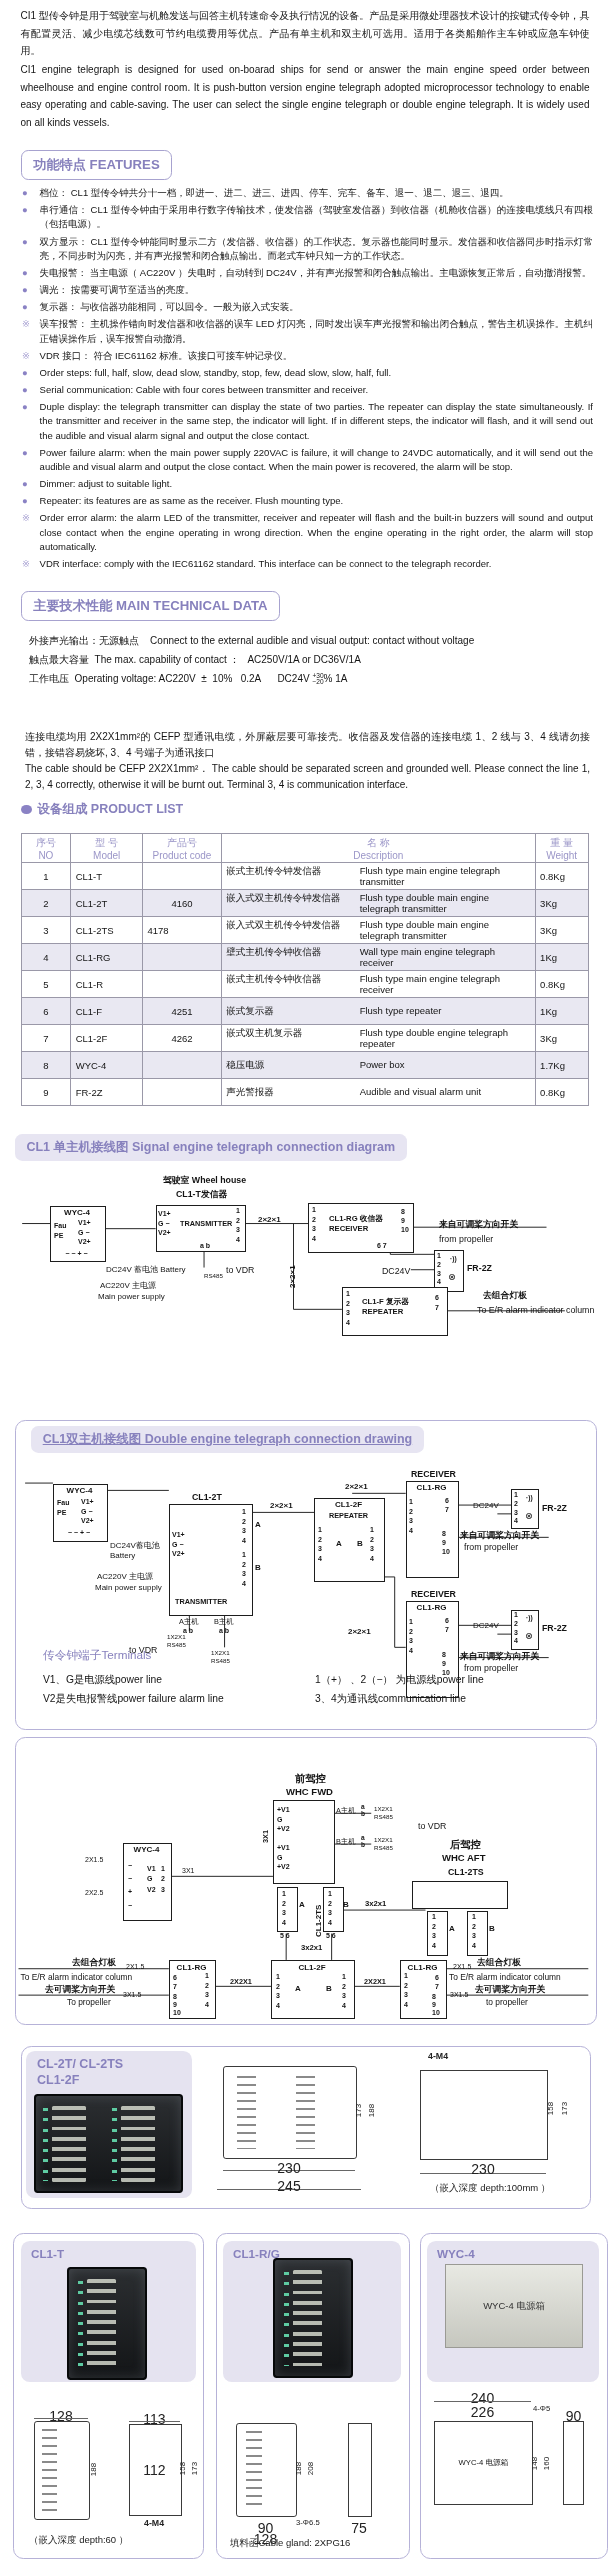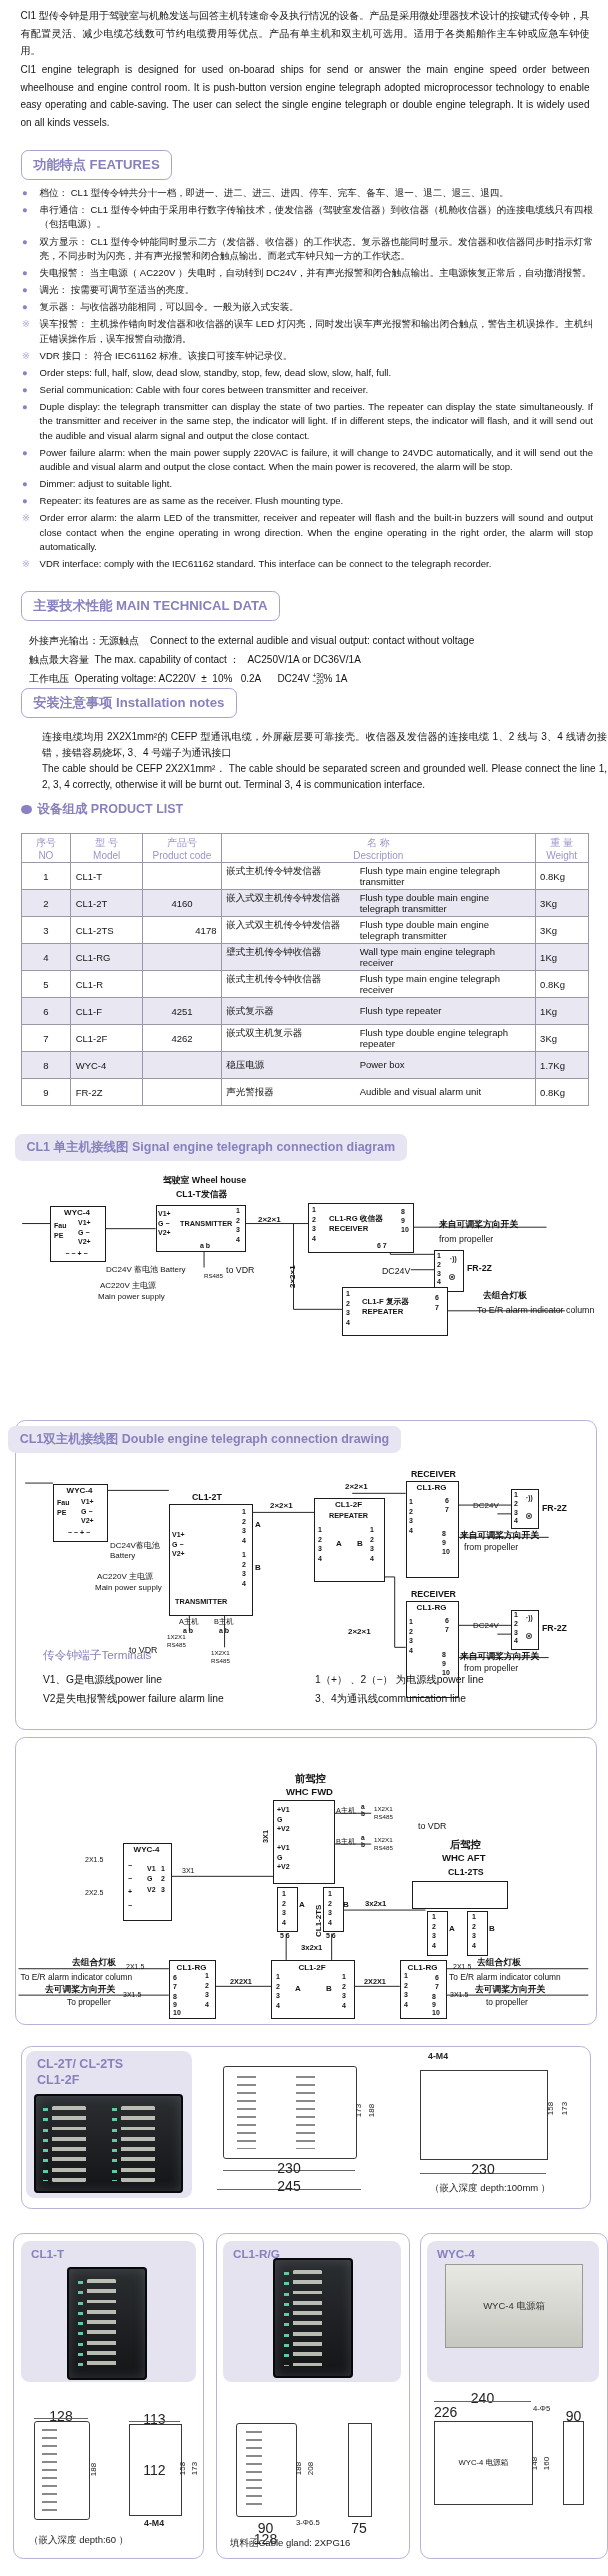--- a/index.html
+++ b/index.html
@@ -127,22 +127,21 @@
         <span class="mk star">※</span>
         <span>VDR interface: comply with the IEC61162 standard. This interface can be connect to the telegraph recorder.</span>
       </div>
   </div>
 
   <div class="titlebox" style="left:20.5px;top:591px;">主要技术性能  MAIN TECHNICAL DATA</div>
   <div class="tline" style="left:29px;top:634px;">外接声光输出：无源触点    Connect to the external audible and visual output: contact without voltage</div>
   <div class="tline" style="left:29px;top:653px;text-align:right;">触点最大容量  The max. capability of contact ：   AC250V/1A or DC36V/1A</div>
   <div class="tline" style="left:29px;top:672px;"><span>工作电压  Operating voltage: AC220V  ±  10%   0.2A      DC24V </span><span class="stack"><span>+30</span><br><span>−20</span></span><span>% 1A</span></div>
 
-  <div class="titlebox" style="left:20.5px;top:688px;">安装注意事项  Installation notes</div>
-  <div class="abs note" style="left:25px;top:729px;width:565px;margin-left:17px;">
+  <div class="abs note" style="left:25px;top:729px;width:565px;">
     <p>连接电缆均用 2X2X1mm²的 CEFP 型通讯电缆，外屏蔽层要可靠接壳。收信器及发信器的连接电缆 1、2 线与 3、4 线请勿接错，接错容易烧坏, 3、4 号端子为通讯接口</p>
     <p>The cable should be CEFP 2X2X1mm²． The cable should be separated screen and grounded well. Please connect the line 1, 2, 3, 4 correctly, otherwise it will be burnt out. Terminal 3, 4 is communication interface.</p>
   </div>
 
   <div class="ptitle" style="left:20.5px;top:801px;">
       <span class="dot"></span>
       <span>设备组成  PRODUCT LIST</span>
     </div>
   <table class="plist" style="left:20.5px;top:833px;width:568px;">
     <tbody>
@@ -178,21 +177,21 @@
             <span class="dcell">
               <span class="zh">嵌入式双主机传令钟发信器</span>
               <span>Flush type double main engine telegraph transmitter</span>
             </span>
           </td>
           <td>3Kg</td>
         </tr>
     <tr>
           <td style="text-align:center;">3</td>
           <td>CL1-2TS</td>
-          <td style="text-align:right;">4178</td>
+          <td style="text-align:left;">4178</td>
           <td>
             <span class="dcell">
               <span class="zh">嵌入式双主机传令钟发信器</span>
               <span>Flush type double main engine telegraph transmitter</span>
             </span>
           </td>
           <td>3Kg</td>
         </tr>
     <tr class="alt">
           <td style="text-align:center;">4</td>
@@ -336,21 +335,21 @@
 3
 4</div>
   <div class="lbl b" style="left:362px;top:1297px;font-size:7.7px;">CL1-F  复示器
 REPEATER</div>
   <div class="pins" style="left:435px;top:1293px;line-height:9.5px;">6
 7</div>
   <div class="lbl b" style="left:483px;top:1290px;font-size:8.8px;">去组合灯板</div>
   <div class="lbl" style="left:477px;top:1305px;font-size:8.8px;">To E/R alarm indicator column</div>
 
   <div class="secbox" style="left:14.7px;top:1420px;width:580px;height:308px;"></div>
-  <div class="pill" style="left:8px;top:1426px;">CL1双主机接线图  Double engine telegraph connection drawing</div>
+  <div class="pill" style="left:31px;top:1426px;text-decoration:underline;">CL1双主机接线图  Double engine telegraph connection drawing</div>
   <svg class="wires" style="top:1420px;" width="609" height="308" viewBox="0 0 830 420">
     <line x1="34" y1="86" x2="72" y2="86"></line>
       <line x1="142" y1="96" x2="230" y2="96"></line>
     <line x1="344" y1="126" x2="428" y2="126"></line>
     <line x1="480" y1="100" x2="553" y2="100"></line>
     <polyline points="522,214 538,214 538,310 553,310"></polyline>
     <line x1="623" y1="116" x2="697" y2="116"></line>
       <line x1="678" y1="128" x2="697" y2="128"></line>
     <line x1="623" y1="160" x2="748" y2="160"></line>
     <line x1="623" y1="280" x2="697" y2="280"></line>
@@ -669,21 +668,21 @@
   <div class="cap" style="left:230px;top:2537px;">填料函Cable gland: 2XPG16</div>
 
   <div class="secbox" style="left:420px;top:2233px;width:186px;height:324px;"></div>
   <div class="panel" style="left:427px;top:2241px;width:172px;height:141px;"></div>
   <div class="lbl" style="left:437px;top:2247px;font-size:11.7px;font-weight:bold;color:#8781bd;">WYC-4</div>
   <div class="photo-grey" style="left:445px;top:2264px;width:136px;height:82px;">
     <span>WYC-4  电源箱</span>
   </div>
   <div class="dim" style="left:434px;top:2390px;width:97px;text-align:center;">240</div>
   <div class="dl" style="left:434px;top:2401px;width:97px;"></div>
-  <div class="dim" style="left:434px;top:2404px;width:97px;text-align:left;">226</div>
+  <div class="dim" style="left:434px;top:2404px;width:97px;text-align:center;">226</div>
   <div class="dim" style="left:533px;top:2404px;font-size:7.7px;">4-Φ5</div>
   <div class="draw" style="left:434px;top:2421px;width:97px;height:82px;border-radius:0;display:flex;align-items:center;justify-content:center;font-size:7.7px;">
     <span>WYC-4 电源箱</span>
   </div>
   <div class="vdim" style="left:528px;top:2459px;">148</div>
   <div class="vdim" style="left:540px;top:2459px;">160</div>
   <div class="dim" style="left:558px;top:2408px;width:31px;text-align:center;">90</div>
   <div class="draw" style="left:563px;top:2421px;width:19px;height:82px;border-radius:0;"></div>
 
 </div>

